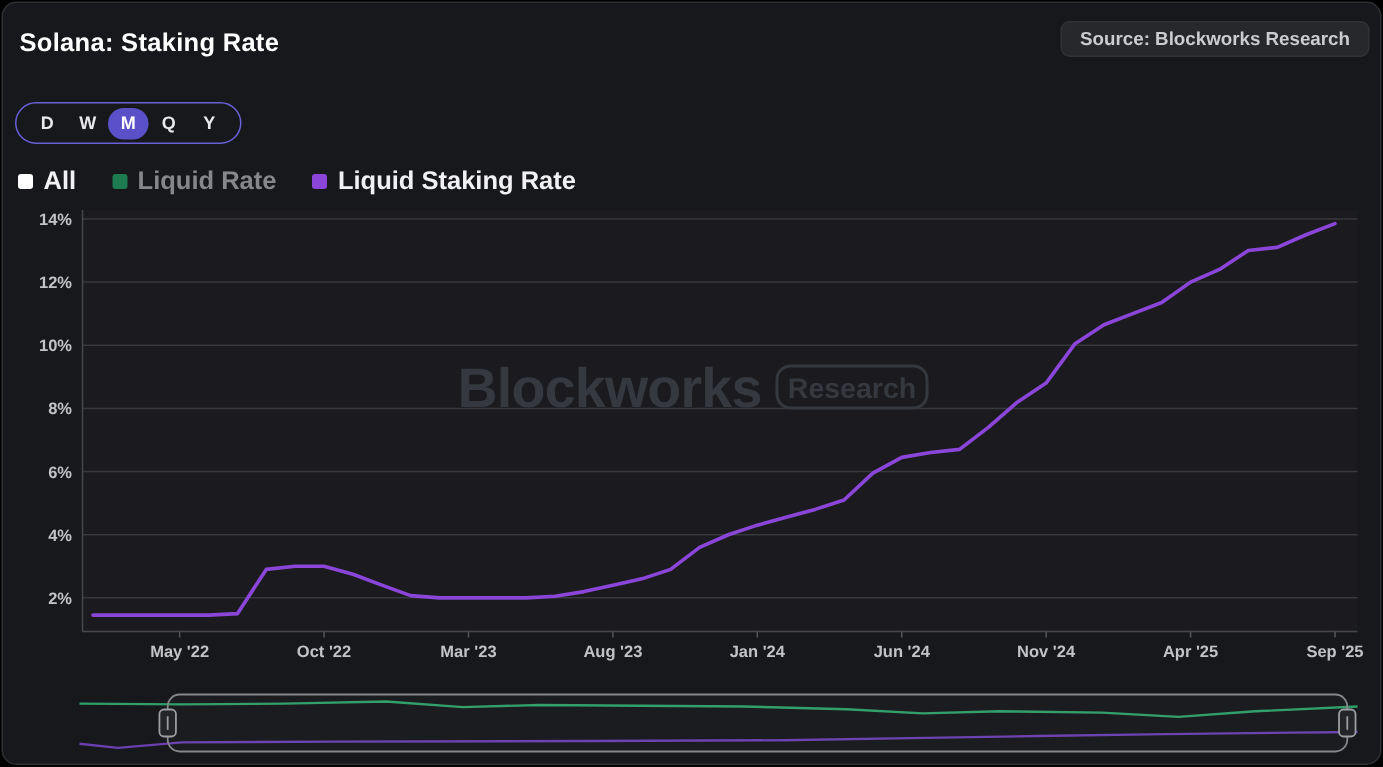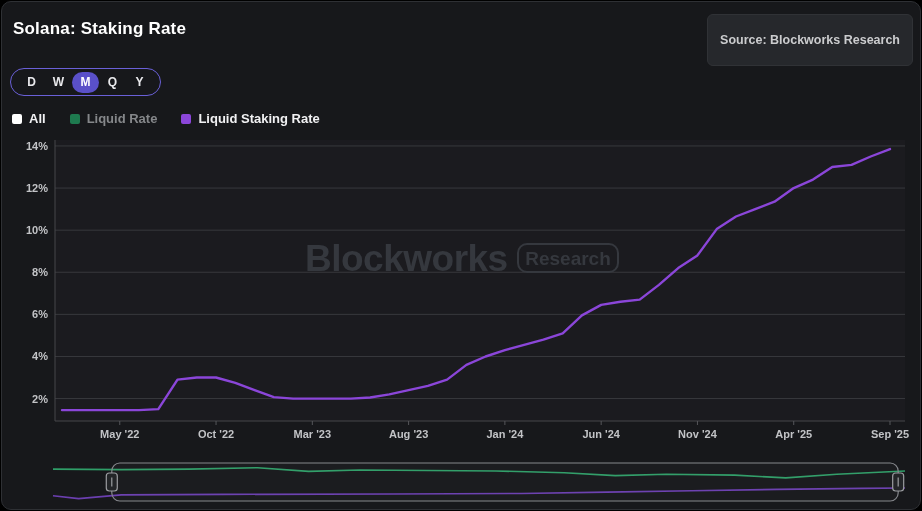--- a/index.html
+++ b/index.html
@@ -2,30 +2,30 @@
 <html><head>
 <meta charset="utf-8">
 <style>
   html,body{margin:0;padding:0;background:#000;}
   .stage{position:relative;width:922px;height:511px;background:#000;overflow:hidden;
          font-family:"Liberation Sans",sans-serif;}
   .card{position:absolute;left:1px;top:1px;width:918px;height:507px;background:#17181b;
         border:1px solid #2e3034;border-radius:10px;}
   .page-title{position:absolute;left:13px;top:19px;font-size:17px;font-weight:700;color:#ffffff;letter-spacing:.2px;}
   .source-btn{position:absolute;right:9px;top:14px;background:#26282c;color:#cbccce;
-        font-size:12.5px;font-weight:600;padding:18px 12px;border-radius:6px;border:1px solid #303236;}
+        font-size:12.5px;font-weight:600;padding:4px 12px;border-radius:6px;border:1px solid #303236;}
   .range-pill{position:absolute;left:10px;top:68px;display:flex;align-items:center;
         border:1px solid #6a60d8;border-radius:14px;height:26px;padding:0 7px;}
   .range-opt{display:flex;align-items:center;justify-content:center;width:27px;height:21px;
         color:#e9e9ec;font-size:12px;font-weight:700;border-radius:11px;cursor:pointer;}
   .range-opt.selected{background:#5a50c8;color:#fff;}
   .legend{position:absolute;left:12px;top:111px;display:flex;align-items:center;gap:24px;}
   .legend-item{display:flex;align-items:center;gap:7px;cursor:pointer;}
   .legend-swatch{width:10px;height:10px;border-radius:2px;}
-  .legend-label{font-size:13px;font-weight:700;color:#f1f1f3;}
+  .legend-label{font-size:17px;font-weight:700;color:#f1f1f3;}
   .legend-item.inactive .legend-label{color:#85878a;}
   svg text{font-family:"Liberation Sans",sans-serif;}
 </style>
 </head>
 <body>
 
 <div class="stage">
   <div class="card"></div>
 
   <div class="page-title">Solana: Staking Rate</div>

